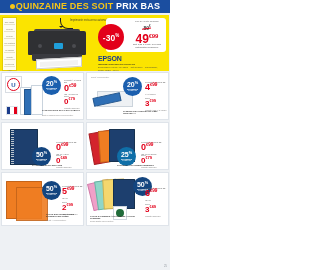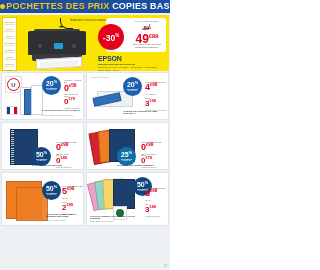--- a/index.html
+++ b/index.html
@@ -190,22 +190,22 @@
     position:absolute;right:3px;bottom:2px;font-size:2.6px;color:#8d949b;
   }
 </style>
 </head>
 <body>
 
 <div class="page">
 
   <div class="banner">
     <div class="banner-txt">
-      <span class="banner-dot"></span><span>POCHETTES DES PRIX</span>
-      <span class="w">COPIES BAS</span>
+      <span class="banner-dot"></span><span>QUINZAINE DES SOIT</span>
+      <span class="w">PRIX BAS</span>
     </div>
   </div>
 
   <div class="strip">
     <div class="strip-inner">
       <div class="strip-row">
           <span>Offre valable</span>
         </div>
       <div class="strip-row">
           <span>du 20/08</span>

